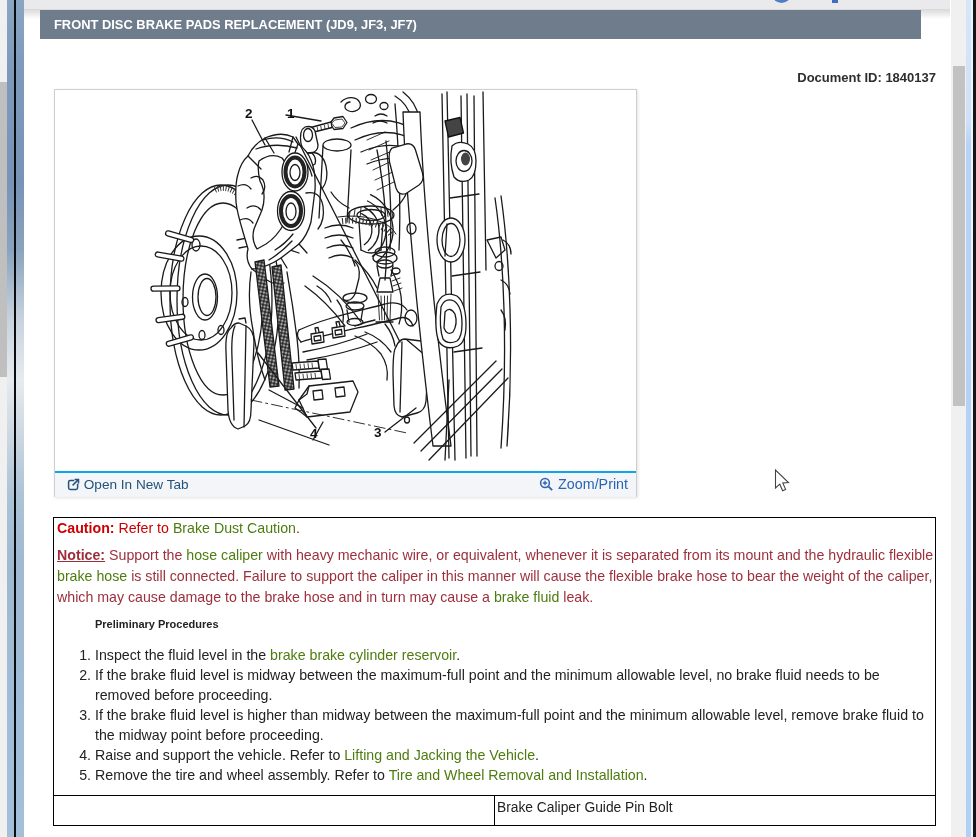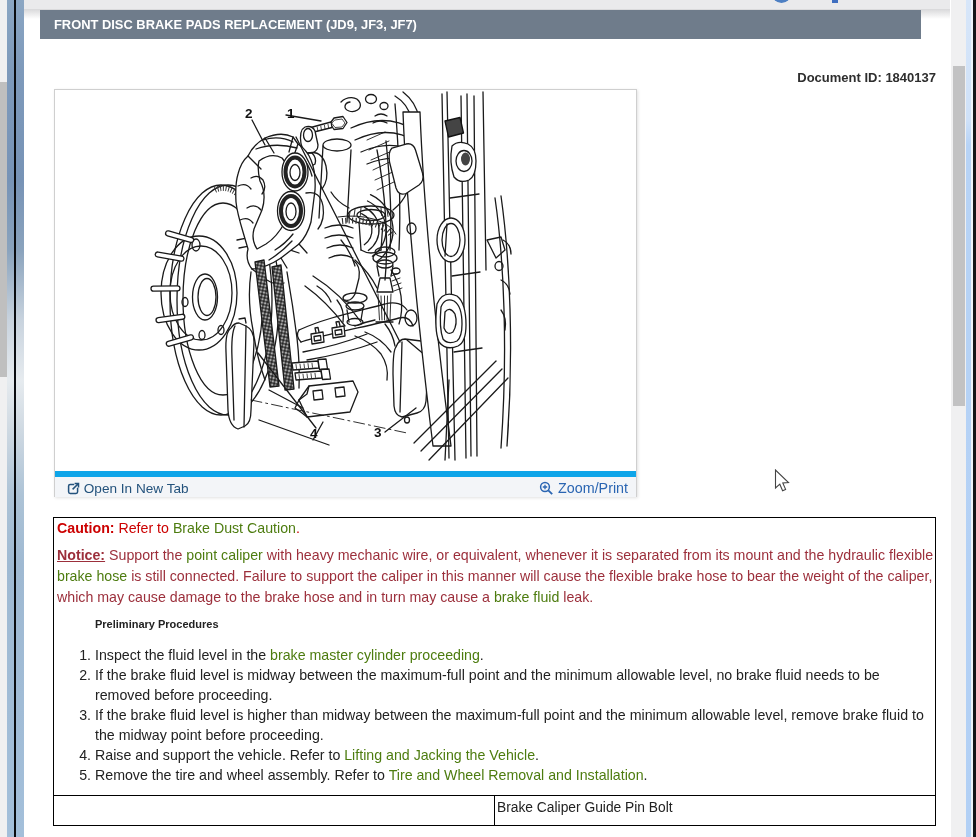--- a/index.html
+++ b/index.html
@@ -26,21 +26,21 @@
   
   #titlebar { left:40px; top:10px; width:881px; height:29px; background:#6f7c8b;
     color:#fff; font-weight:bold; font-size:12.9px; line-height:29px; padding-left:14px; }
 
   #docid { left:0px; top:70px; width:936px; text-align:right; font-size:13px; font-weight:bold; color:#2e2e2e; }
 
   
   #imgbox { left:54px; top:89px; width:583px; height:408px; border:1px solid #cfcfcf;
     background:#fff; box-shadow:1px 1px 3px rgba(0,0,0,0.12); }
   #imgfooter { left:0px; top:381px; width:581px; height:26px; background:#f3f5f8;
-    border-top:6px solid #0ea5e9; }
+    border-top:2px solid #0ea5e9; }
   #openlink { left:12px; top:4px; color:#23527c; font-size:13.6px; }
   #zoomlink { right:8px; top:3px; color:#2a65b2; font-size:14.3px; }
 
   
   #tblwrap { left:53px; top:517px; width:883px; }
   table { border-collapse:collapse; width:883px; table-layout:fixed; }
   td { border:1px solid #000; vertical-align:top; }
   td.co { width:48px; }
   .hdr td { font-weight:bold; font-size:13.4px; color:#222; height:22px;
     text-align:center; vertical-align:middle; padding:0; }
@@ -347,26 +347,26 @@
       Zoom/Print</div>
   </div>
 </div>
 
 <div class="abs" id="tblwrap">
 <table>
   <tbody>
   <tr>
           <td class="body" colspan="2">
     <p class="caution"><b>Caution:</b> Refer to <a>Brake Dust Caution</a>.</p>
-    <p class="notice"><b>Notice:</b> Support the <a>point caliper</a> with heavy mechanic wire, or equivalent, whenever it is separated from its mount and the hydraulic flexible<br>
+    <p class="notice"><b>Notice:</b> Support the <a>hose caliper</a> with heavy mechanic wire, or equivalent, whenever it is separated from its mount and the hydraulic flexible<br>
 <a>brake hose</a> is still connected. Failure to support the caliper in this manner will cause the flexible brake hose to bear the weight of the caliper,<br>
 which may cause damage to the brake hose and in turn may cause a <a>brake fluid</a> leak.</p>
     <p class="prelim">Preliminary Procedures</p>
     <ol>
-      <li>Inspect the fluid level in the <a>brake master cylinder proceeding</a>.</li>
+      <li>Inspect the fluid level in the <a>brake brake cylinder reservoir</a>.</li>
       <li>If the brake fluid level is midway between the maximum-full point and the minimum allowable level, no brake fluid needs to be<br>removed before proceeding.</li>
       <li>If the brake fluid level is higher than midway between the maximum-full point and the minimum allowable level, remove brake fluid to<br>the midway point before proceeding.</li>
       <li>Raise and support the vehicle. Refer to <a>Lifting and Jacking the Vehicle</a>.</li>
       <li>Remove the tire and wheel assembly. Refer to <a>Tire and Wheel Removal and Installation</a>.</li>
     </ol>
   </td>
         </tr>
   <tr>
           <td class="co"></td>
           <td class="last">Brake Caliper Guide Pin Bolt</td>

